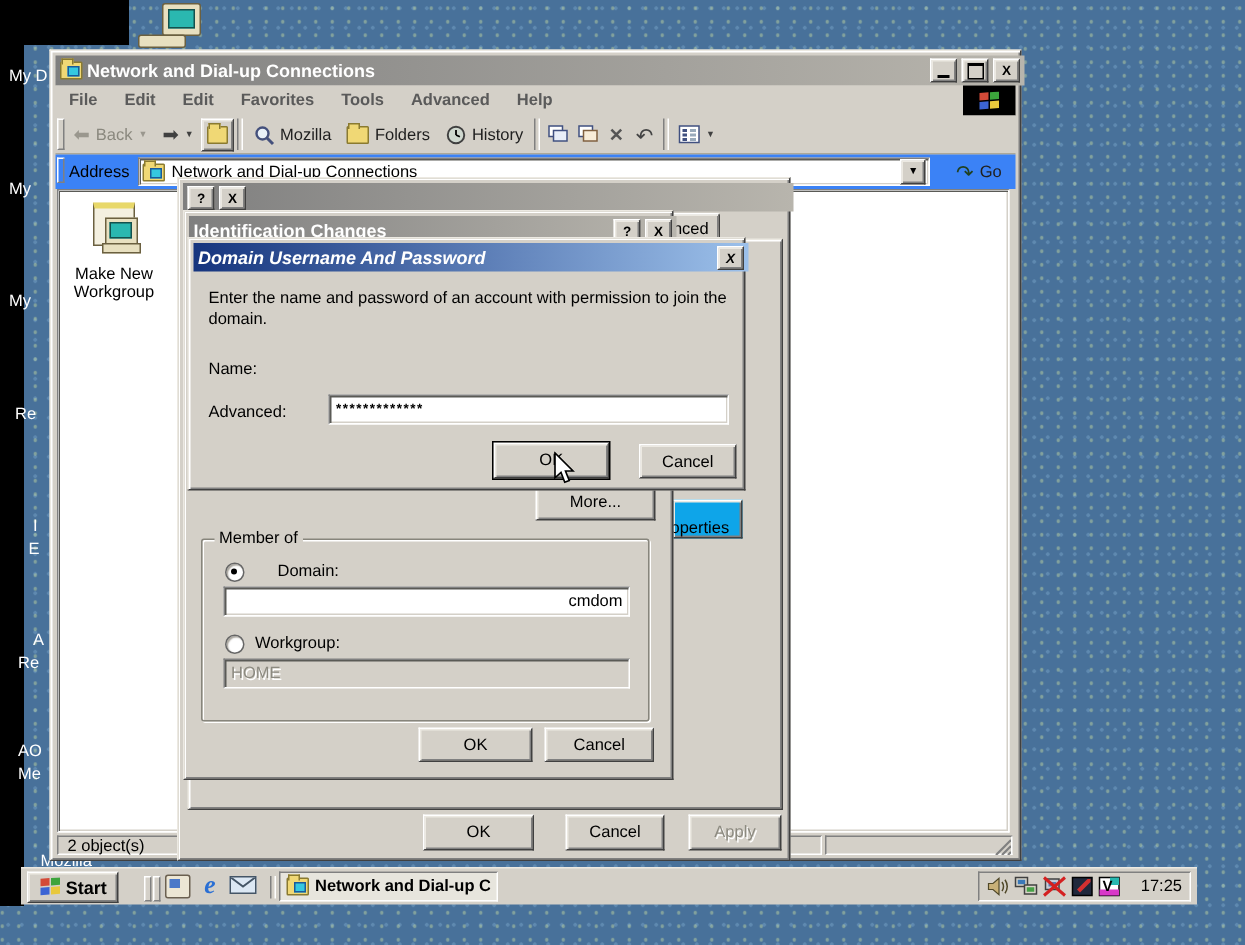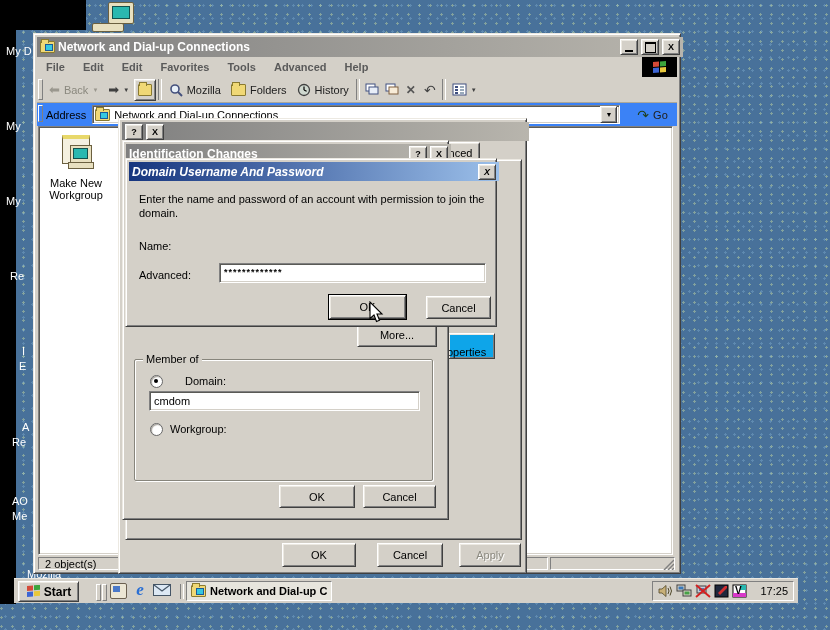--- a/index.html
+++ b/index.html
@@ -245,25 +245,28 @@
       <span class="btn cap-btn">?</span>
       <span class="btn cap-btn">X</span>
     </div>
     <span class="btn abs" style="left:234px;top:182px;width:78px;height:22px;">More...</span>
     <div class="group" style="left:11px;top:218px;width:297px;height:120px;">
       <span class="group-legend">Member of</span>
       <span class="radio" style="left:15px;top:15px;">
           <span class="dot"></span>
         </span>
       <span class="lbl" style="left:50px;top:15px;">Domain:</span>
-      <span class="sunken abs" style="left:14px;top:31px;width:271px;height:20px;display:flex;align-items:center;padding:0 4px;box-sizing:border-box;">
+      <span class="sunken abs" style="left:14px;top:31px;width:271px;height:20px;display:flex;align-items:center;padding:0 4px;box-sizing:border-box;justify-content:flex-end;">
         <span>cmdom</span>
       </span>
       <span class="radio" style="left:15px;top:63px;"></span>
       <span class="lbl" style="left:35px;top:63px;">Workgroup:</span>
+      <span class="sunken-flat abs" style="left:14px;top:79px;width:271px;height:20px;background:#d4d0c8;display:flex;align-items:center;padding:0 4px;box-sizing:border-box;box-shadow:inset 1px 1px 0 #5a5a56;">
+        <span class="disabled-txt">HOME</span>
+      </span>
     </div>
     <span class="btn abs" style="left:156px;top:344px;width:74px;height:21px;">OK</span>
     <span class="btn abs" style="left:240px;top:344px;width:71px;height:21px;">Cancel</span>
   </div>
 
   <div class="abs bevel-out" style="left:125px;top:158px;width:370px;height:167px;z-index:4;">
     <div class="titlebar t-active" style="left:3px;top:3px;width:364px;height:19px;">
       <span style="flex:1;">Domain Username And Password</span>
       <span class="btn cap-btn">X</span>
     </div>

